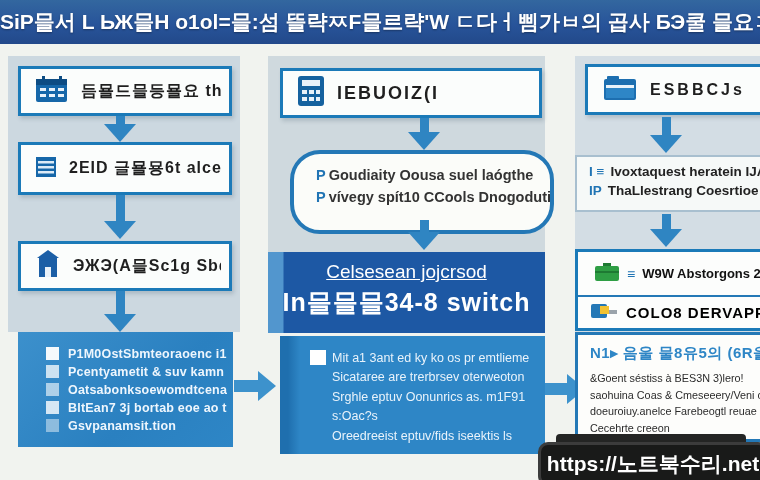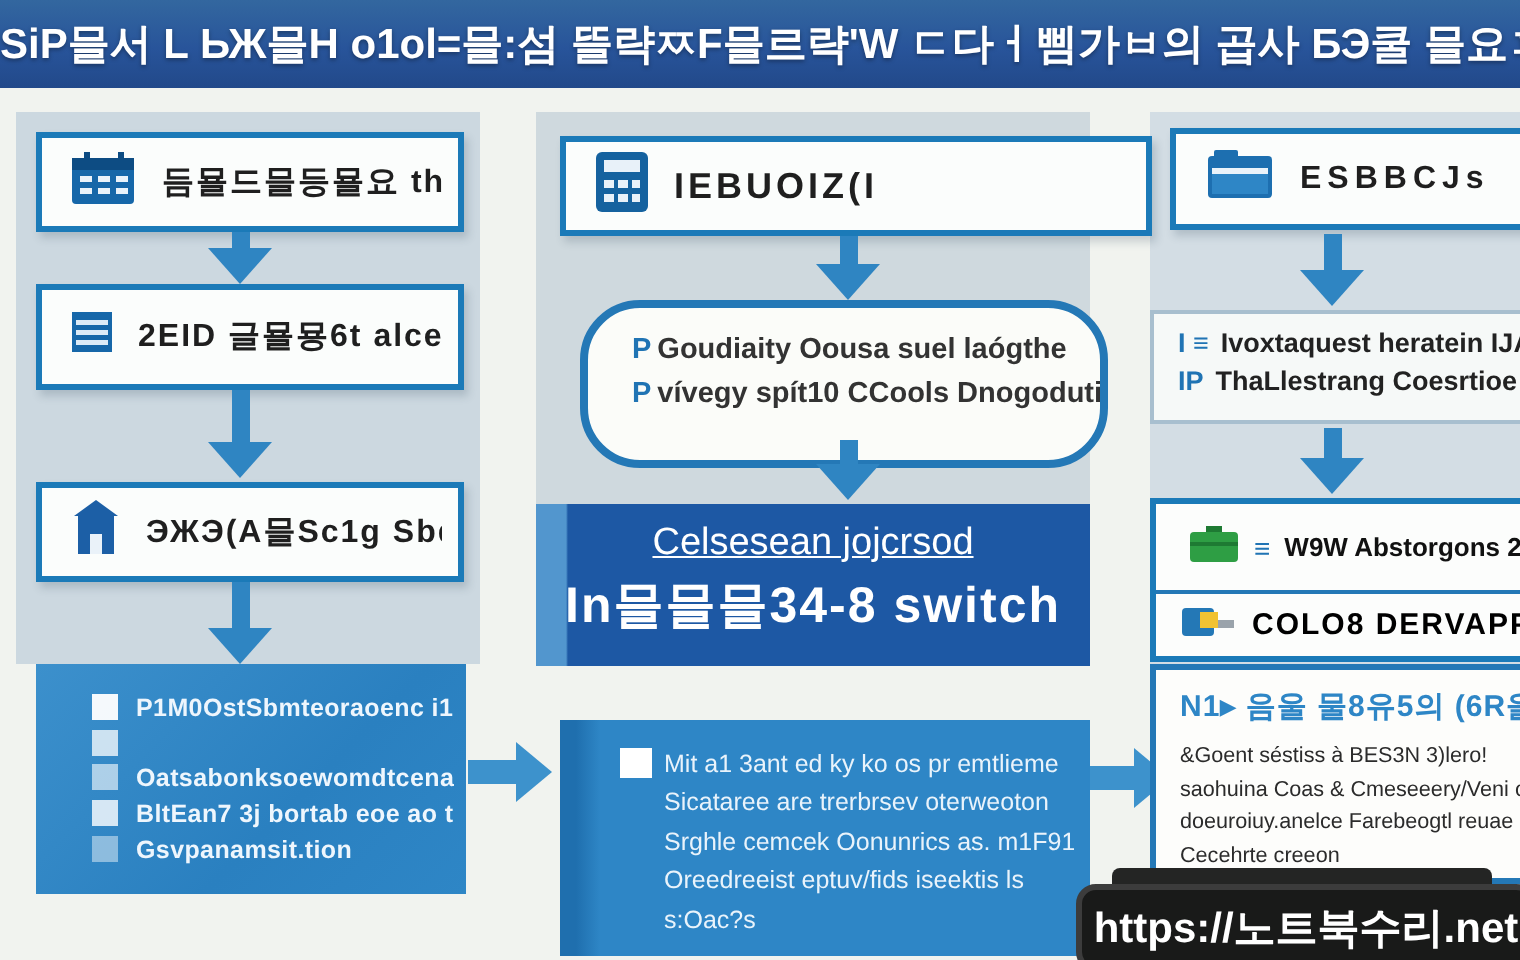--- a/index.html
+++ b/index.html
@@ -49,21 +49,21 @@
   .bluep{color:#2074b4;font-weight:800;margin-right:3px;}
   
   .bigblue{position:absolute;left:268px;top:252px;width:277px;height:81px;box-sizing:border-box;
            background:linear-gradient(90deg,#5296ce 0px,#5296ce 15px,#1d58a4 16px);
            color:#fff;text-align:center;padding-top:9px;}
   .bb1{font-size:19px;text-decoration:underline;}
   .bb2{font-size:25px;font-weight:600;margin-top:3px;letter-spacing:1px;}
   
   .midlist{position:absolute;left:280px;top:336px;width:265px;height:118px;box-sizing:border-box;
            background:linear-gradient(90deg,#1f6fae 0px,#1f6fae 8px,#2e86c6 20px);
-           color:#e9f3fb;padding:13px 8px 0 52px;font-size:12.5px;line-height:1.55;margin-top:24px;}
+           color:#e9f3fb;padding:13px 8px 0 52px;font-size:12.5px;line-height:1.55;}
   .midlist .line{white-space:nowrap;overflow:hidden;}
   .midsq{position:absolute;left:30px;top:14px;width:16px;height:15px;background:#fff;}
   
   .rbox2{position:absolute;left:575px;top:155px;width:188px;height:57px;box-sizing:border-box;
          background:#f6f9f8;border:2px solid #a8bfcf;padding:7px 0 0 12px;}
   .r2line{font-size:13.5px;font-weight:600;color:#222;margin-bottom:4px;white-space:nowrap;}
   .r2pre{color:#2074b4;font-weight:800;margin-right:6px;}
   .rbox3{position:absolute;left:575px;top:249px;width:188px;height:82px;box-sizing:border-box;
          background:#fcfdfc;border:3px solid #1b7ab8;}
   .r3row1{height:43px;display:flex;align-items:center;gap:7px;padding-left:16px;
@@ -157,41 +157,42 @@
       <div class="head"></div>
   </div>
 
   <div class="bulbox">
     <div class="brow">
         <span class="bsq o1"></span>
         <span>P1M0OstSbmteoraoenc i1o1a</span>
       </div>
     <div class="brow">
         <span class="bsq o2"></span>
+        <span>Pcentyametit &amp; suv kamn</span>
       </div>
     <div class="brow">
         <span class="bsq o3"></span>
         <span>Oatsabonksoewomdtcenam</span>
       </div>
     <div class="brow">
         <span class="bsq o4"></span>
         <span>BltEan7 3j bortab eoe ao talks</span>
       </div>
     <div class="brow">
         <span class="bsq o5"></span>
         <span>Gsvpanamsit.tion</span>
       </div>
   </div>
 
   <div class="h-arrow" style="left:234px;top:371px;">
     <div class="hstem" style="width:24px;"></div>
       <div class="hhead"></div>
   </div>
 
-  <div class="wbox" style="left:280px;top:68px;width:296px;height:50px;text-align:right;">
+  <div class="wbox" style="left:280px;top:68px;width:262px;height:50px;text-align:right;">
     <span>
       <svg width="28" height="32" viewBox="0 0 28 32">
           <rect x="1" y="1" width="26" height="30" rx="3" fill="#15629f"></rect>
           <rect x="5" y="5" width="18" height="6" fill="#e8f1f9"></rect>
           <g fill="#e8f1f9">
             <rect x="5" y="15" width="5" height="4"></rect>
             <rect x="12" y="15" width="5" height="4"></rect>
             <rect x="19" y="15" width="4" height="4"></rect>
             <rect x="5" y="22" width="5" height="4"></rect>
             <rect x="12" y="22" width="5" height="4"></rect>
@@ -219,23 +220,23 @@
 
   <div class="bigblue">
     <div class="bb1">Celsesean jojcrsod</div>
     <div class="bb2">In믈믈믈34-8 switch</div>
   </div>
 
   <div class="midlist">
     <span class="midsq"></span>
     <div class="line">Mit a1 3ant ed ky ko os pr emtlieme</div>
     <div class="line">Sicataree are trerbrsev oterweoton</div>
-    <div class="line">Srghle cemcek Oonunrics as. m1F91</div>
+    <div class="line">Srghle eptuv Oonunrics as. m1F91</div>
+    <div class="line">s:Oac?s</div>
     <div class="line">Oreedreeist eptuv/fids iseektis ls</div>
-    <div class="line">s:Oac?s</div>
   </div>
 
   <div class="h-arrow" style="left:545px;top:374px;">
     <div class="hstem" style="width:22px;"></div>
       <div class="hhead"></div>
   </div>
 
   <div class="wbox" style="left:585px;top:64px;width:178px;height:51px;">
     <span>
       <svg width="36" height="28" viewBox="0 0 36 28">

